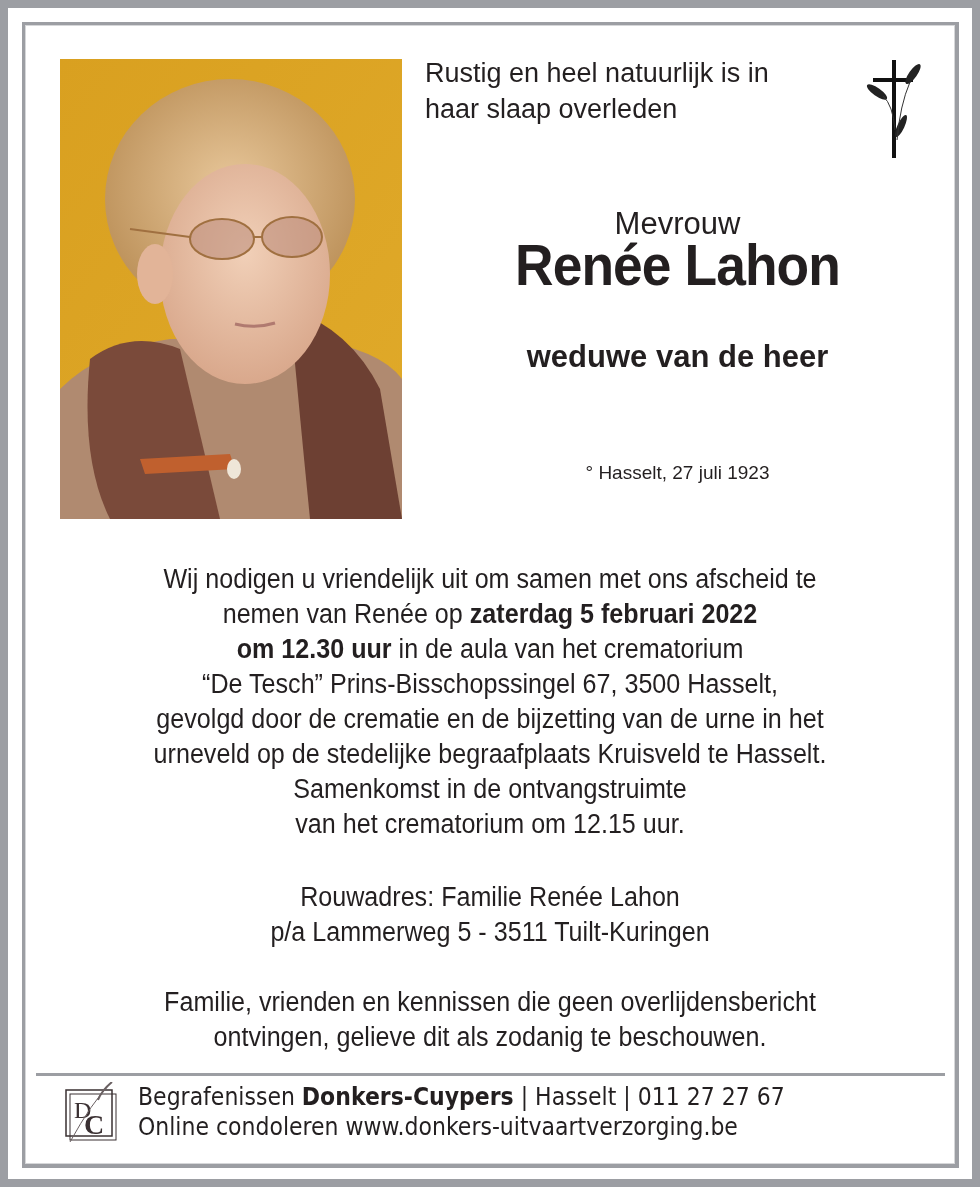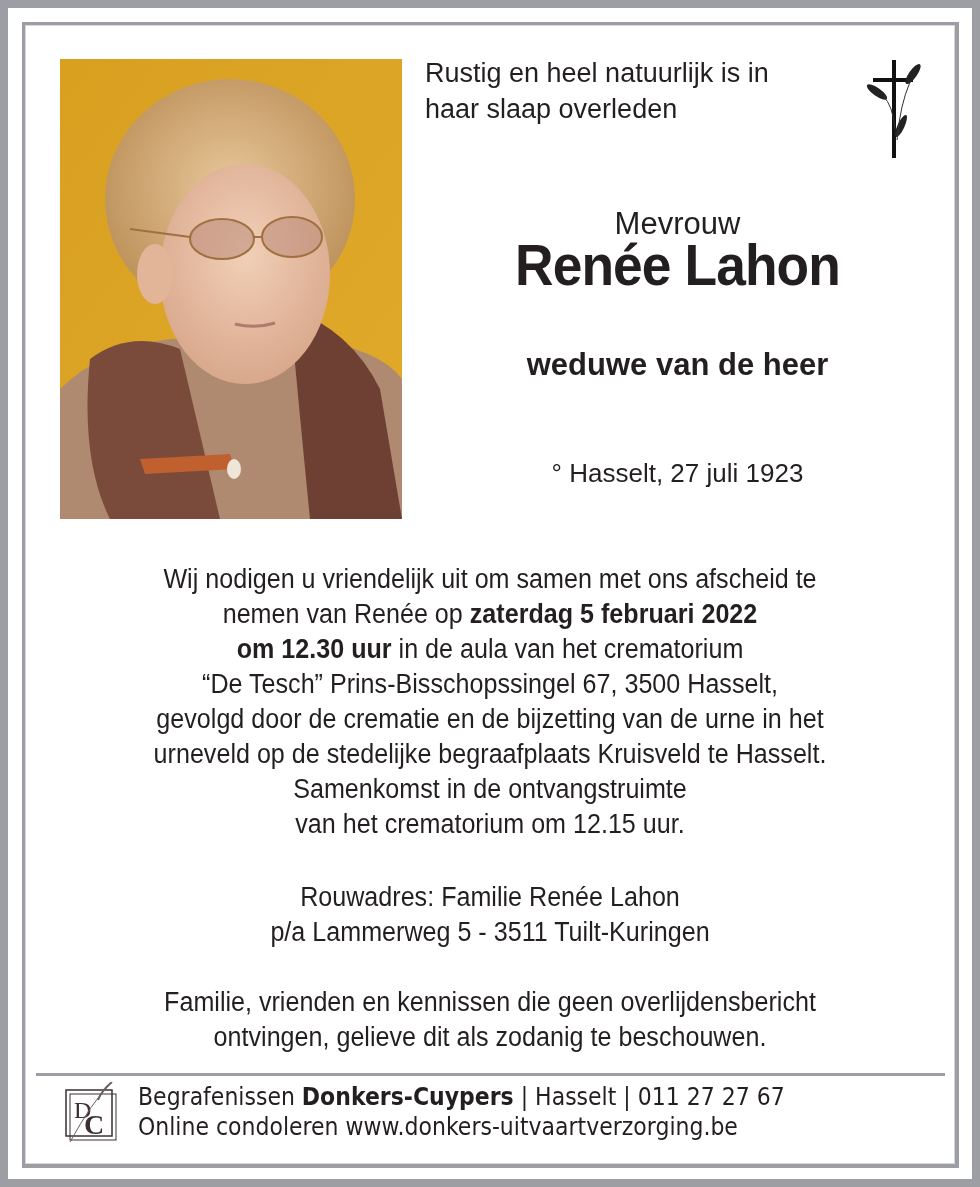--- a/index.html
+++ b/index.html
@@ -37,22 +37,22 @@
     position: absolute; left: 855px; top: 60px; width: 80px; height: 100px;
   }
   .center-col {
     position: absolute; left: 420px; width: 515px; text-align: center;
   }
   .title-word { top: 160px; font-size: 31px; line-height: 40px; margin-top: 44px; }
   .name {
     top: 230px; font-size: 58px; line-height: 70px; font-weight: bold;
     letter-spacing: -1px; transform: scaleX(0.92); transform-origin: center;
   }
-  .spouse { top: 344px; font-size: 31px; line-height: 42px; font-weight: bold; }
-  .dates { top: 455px; font-size: 26px; line-height: 36px; }
+  .spouse { top: 336px; font-size: 31px; line-height: 42px; font-weight: bold; }
+  .dates { top: 455px; font-size: 19px; line-height: 36px; }
   .body-block {
     position: absolute; left: 40px; width: 900px; text-align: center;
     font-size: 27px; line-height: 35px;
   }
   .body-block .ln { display: block; white-space: nowrap; }
   .invite { top: 562px; transform: scaleX(0.93); transform-origin: center top; }
   .address { top: 880px; transform: scaleX(0.93); transform-origin: center top; }
   .notice { top: 985px; transform: scaleX(0.93); transform-origin: center top; }
   b { font-weight: bold; }
   .divider {

